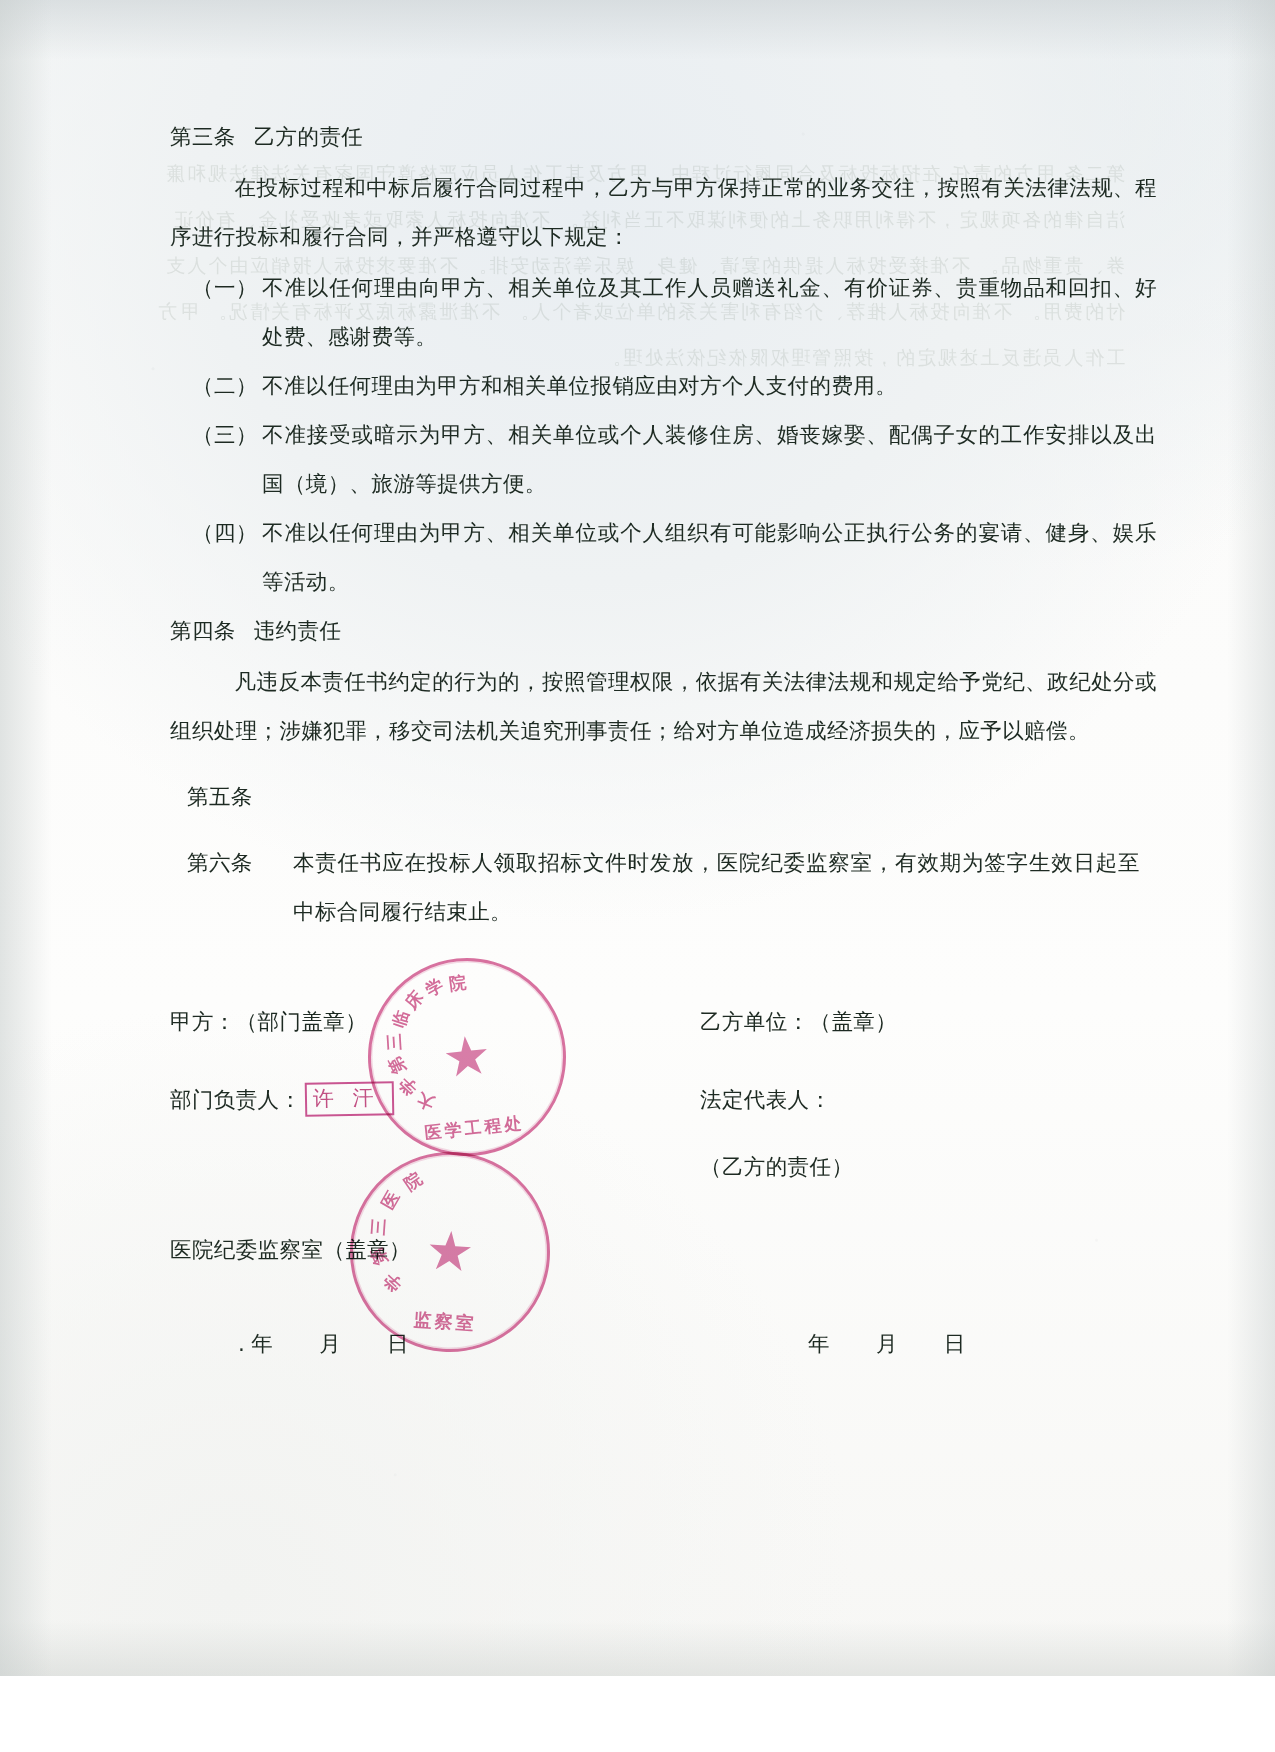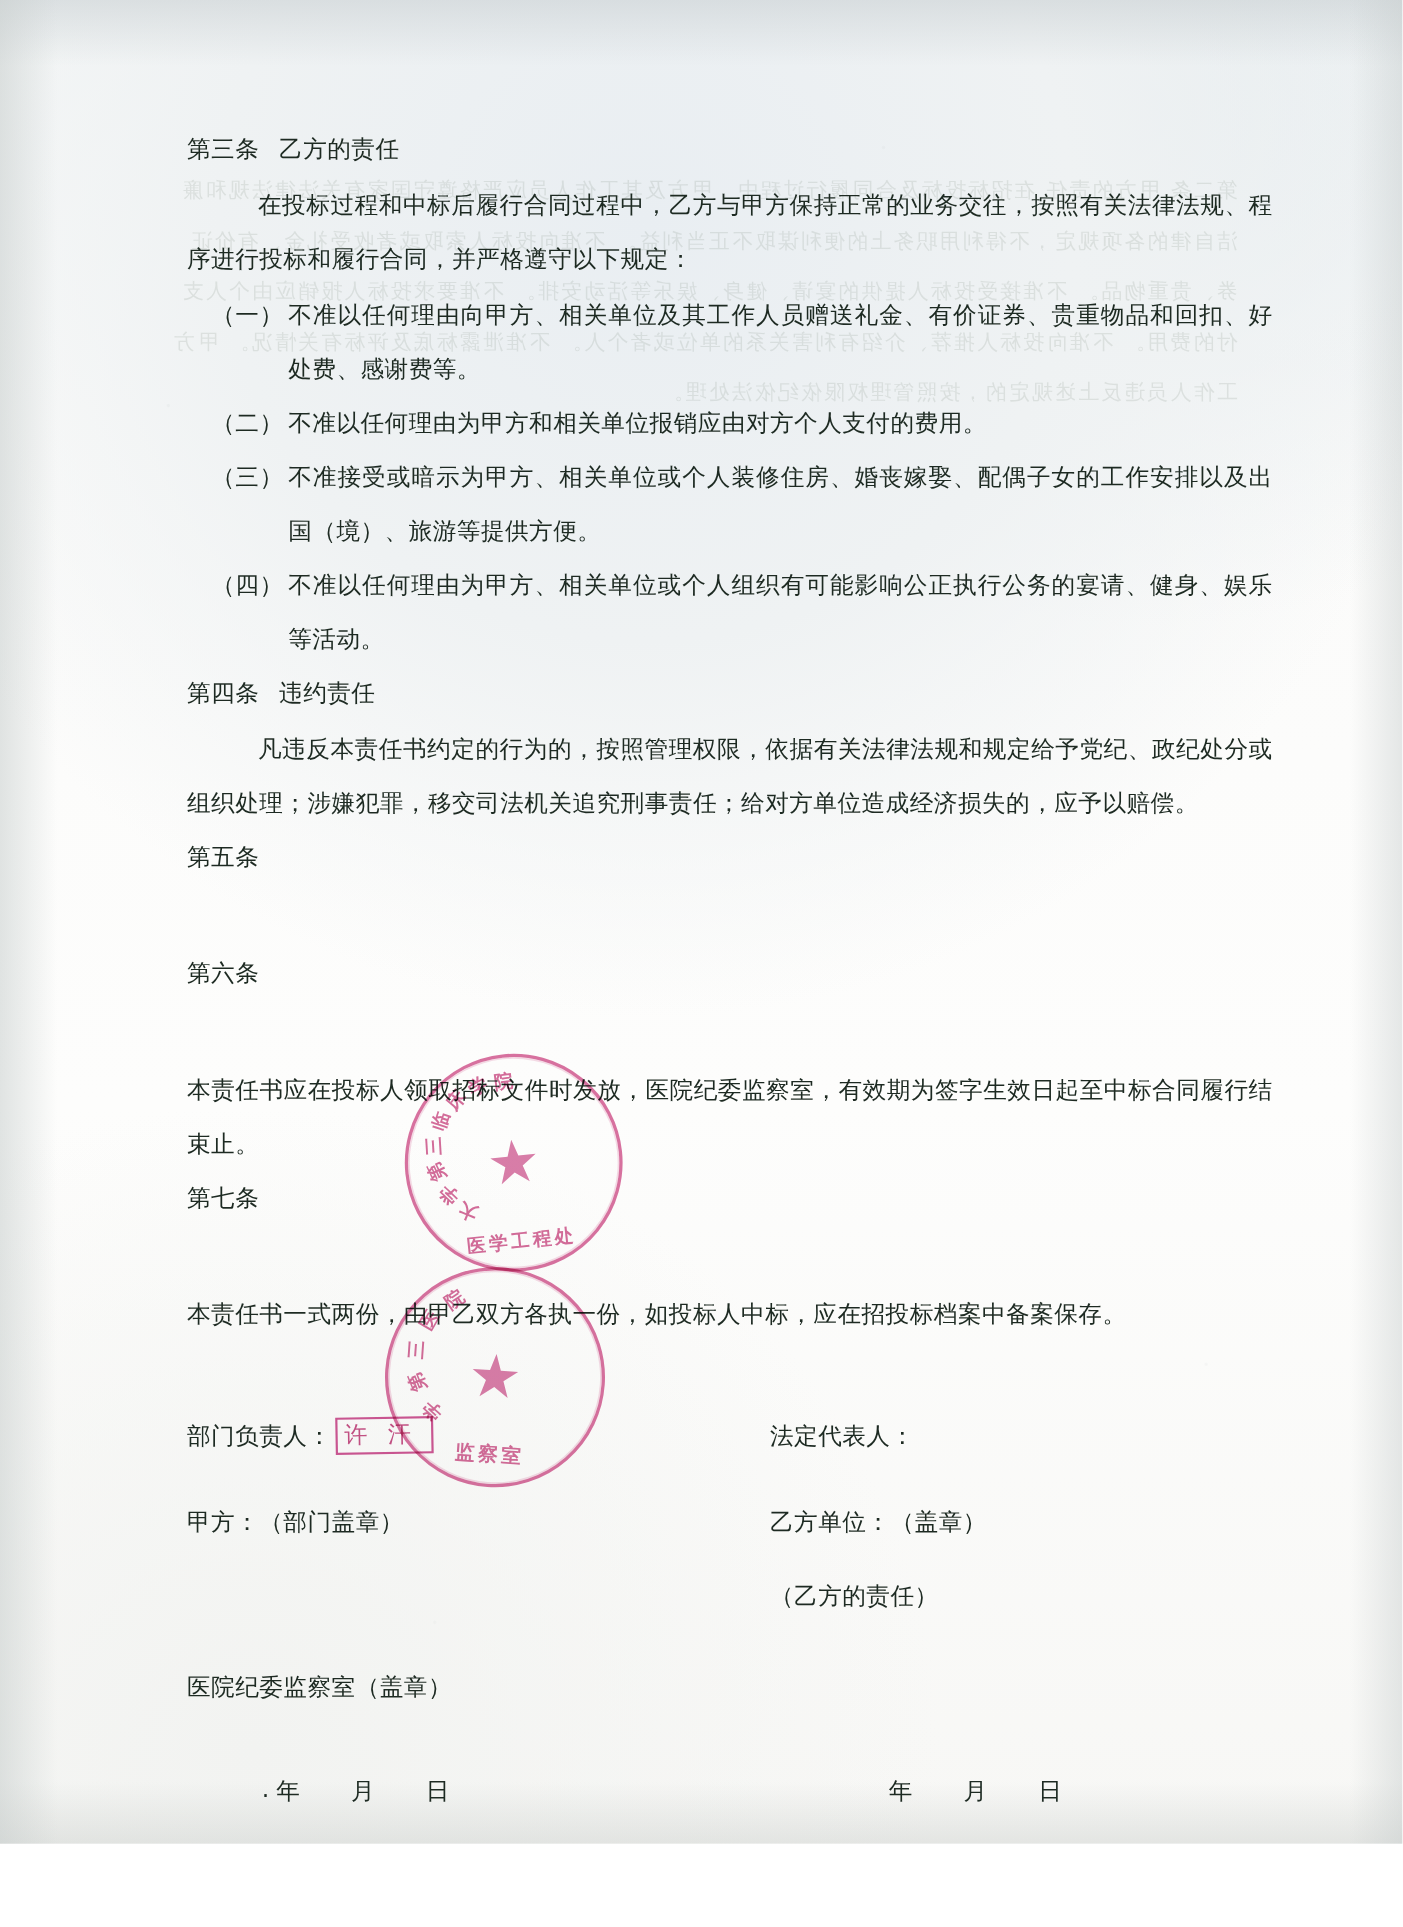--- a/index.html
+++ b/index.html
@@ -72,21 +72,21 @@
   .clause-head .num{ margin-right:18px; }
   .para{ margin:0; text-indent:3em; }
 
   
   .rules{ list-style:none;margin:2px 0 0 0;padding:0; }
   .rules li{ display:flex; margin:0; }
   .rules .mk{ width:92px;flex:0 0 92px;padding-left:22px;box-sizing:border-box; }
   .rules .tx{ flex:1; }
 
   
-  .art{ display:flex; margin:0;flex-direction:column; }
+  .art{ display:flex; margin:17px; }
   .art .mk{ width:106px;flex:0 0 106px; }
   .art .tx{ flex:1; }
 
   
   #sign{
     position:relative;z-index:4;
     margin-top:46px;
     padding:0 118px 0 170px;
     box-sizing:border-box;
     color:#1d2a22;
@@ -202,39 +202,35 @@
     </p>
     <p class="para">凡违反本责任书约定的行为的，按照管理权限，依据有关法律法规和规定给予党纪、政纪处分或组织处理；涉嫌犯罪，移交司法机关追究刑事责任；给对方单位造成经济损失的，应予以赔偿。</p>
 
     <p class="art">
       <span class="mk">第五条</span>
     </p>
     <p class="art">
       <span class="mk">第六条</span>
       <span class="tx">本责任书应在投标人领取招标文件时发放，医院纪委监察室，有效期为签字生效日起至中标合同履行结束止。</span>
     </p>
-    <p class="art">
-      <span class="mk">第七条</span>
-      <span class="tx">本责任书一式两份，由甲乙双方各执一份，如投标人中标，应在招投标档案中备案保存。</span>
-    </p>
   </div>
 
   <div id="sign">
+
+    <div class="srow">
+      <div class="scol-l">甲方：（部门盖章）</div>
+      <div class="scol-r gap-r">乙方单位：（盖章）</div>
+    </div>
 
     <div class="srow">
       <div class="scol-l">
         <span>部门负责人：</span>
         <span class="namestamp">许 汗</span>
       </div>
       <div class="scol-r gap-r">法定代表人：</div>
-    </div>
-
-    <div class="srow">
-      <div class="scol-l">甲方：（部门盖章）</div>
-      <div class="scol-r gap-r">乙方单位：（盖章）</div>
     </div>
 
     <div class="srow" style="height:56px">
       <div class="scol-l"></div>
       <div class="scol-r gap-r">（乙方的责任）</div>
     </div>
 
     <div class="srow tall" style="height:110px">
       <div class="scol-l">医院纪委监察室（盖章）</div>
       <div class="scol-r gap-r"></div>

